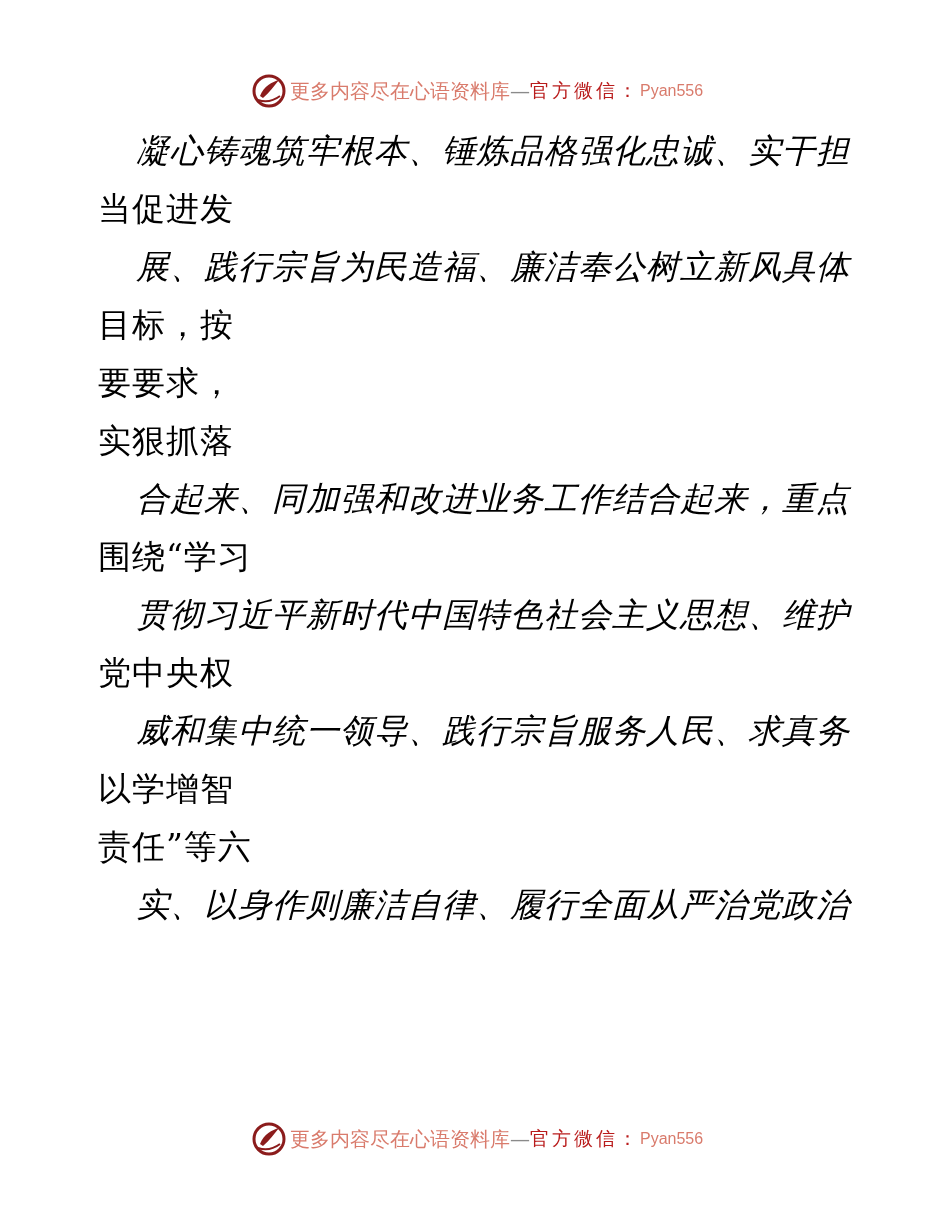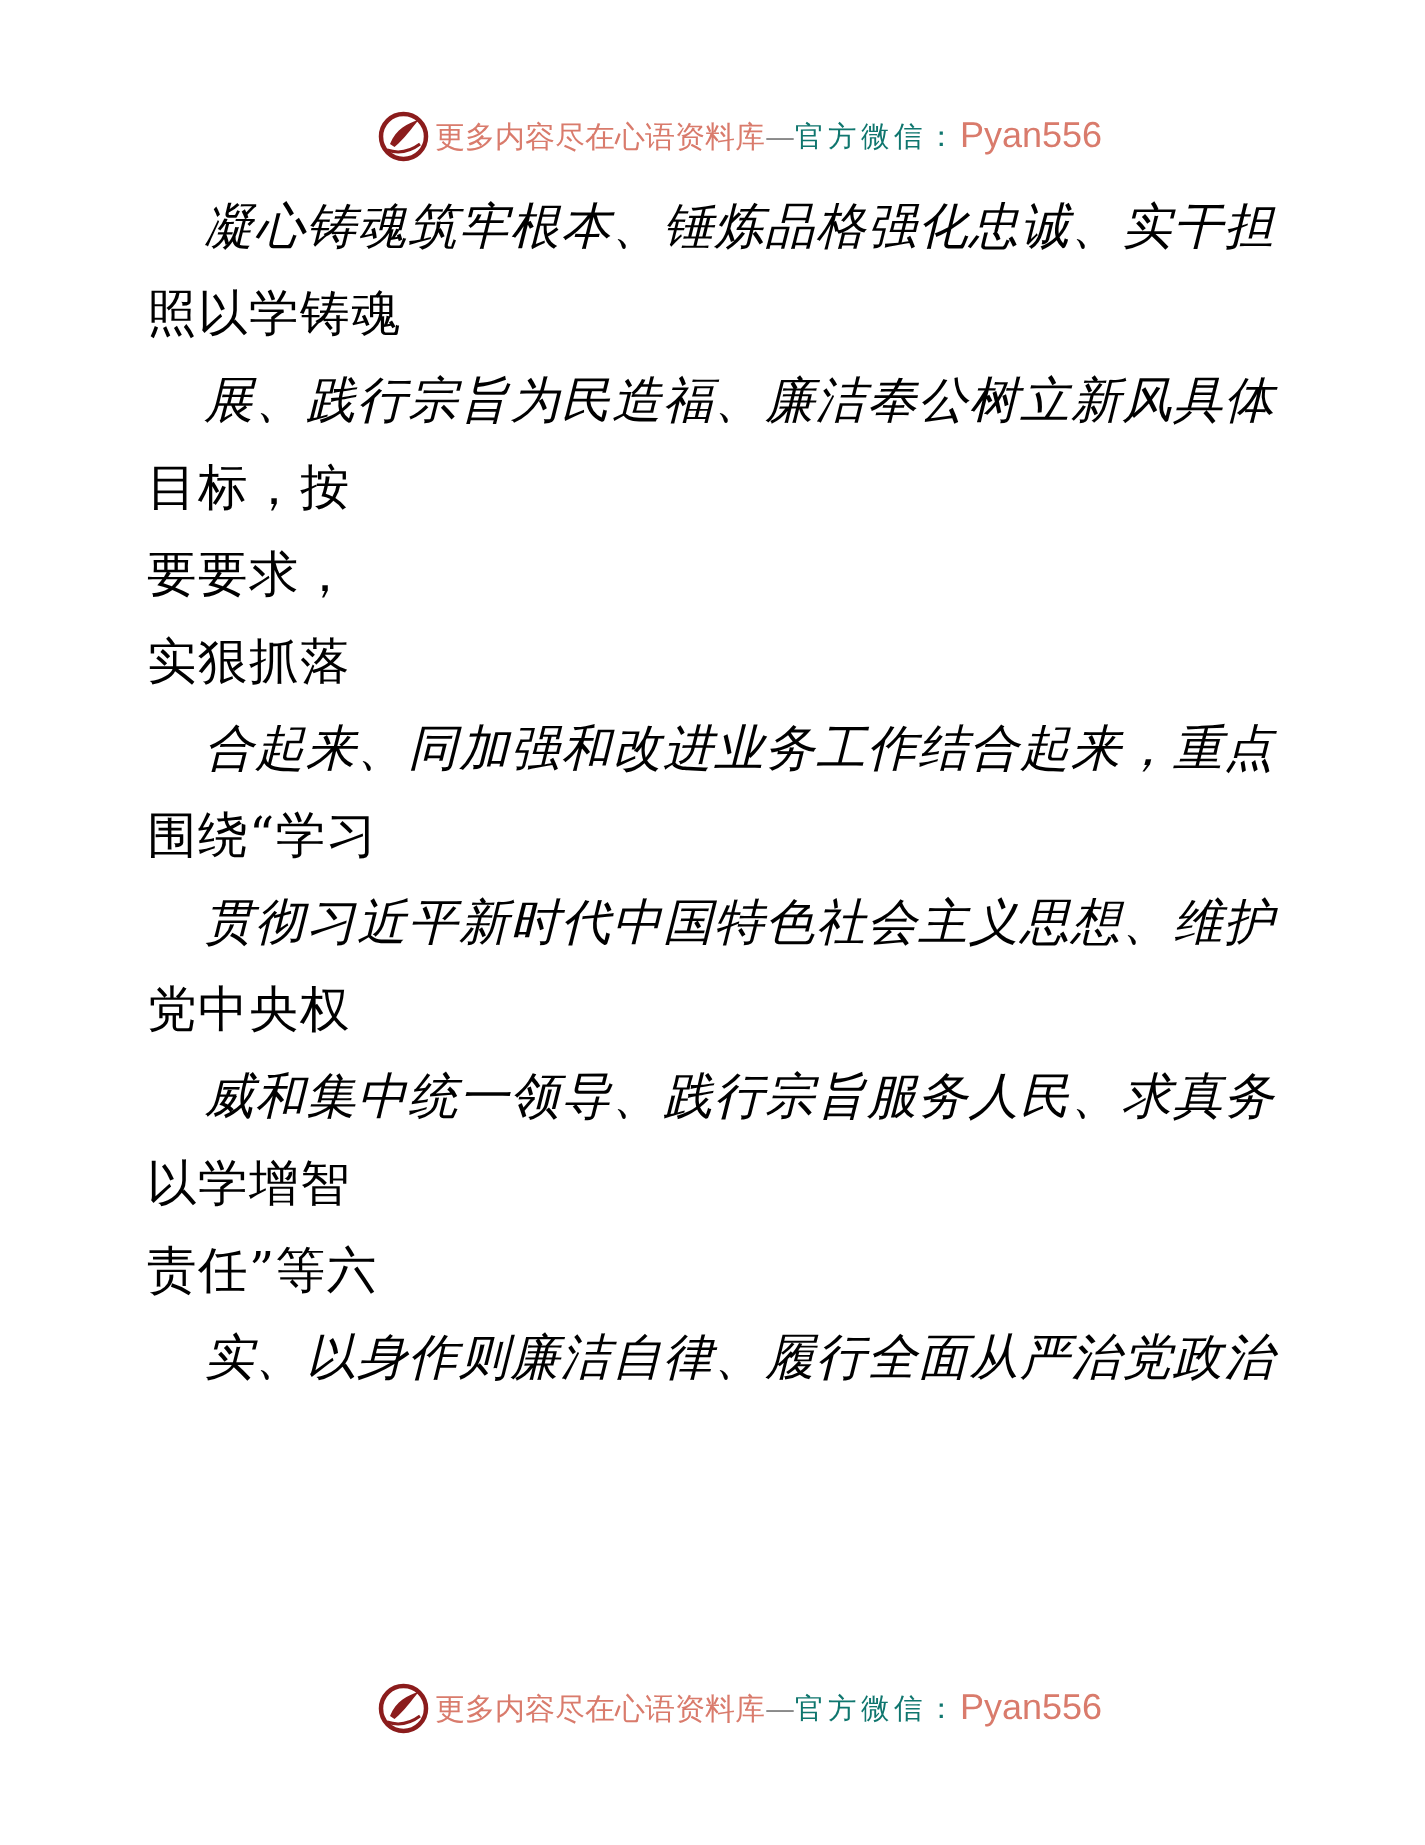--- a/index.html
+++ b/index.html
@@ -4,22 +4,22 @@
 <style>
   html, body { margin:0; padding:0; background:#ffffff; }
   body { width:950px; height:1230px; position:relative; overflow:hidden;
          font-family:"DejaVu Serif","Liberation Serif",serif; color:#000; }
   .watermark { position:absolute; left:252px; height:34px; display:flex; align-items:center; white-space:nowrap; }
   .watermark.top { top:74px; }
   .watermark.bottom { top:1122px; }
   .wm-logo { width:34px; height:34px; margin-right:4px; display:inline-block; }
   .wm-red { color:#d97b6c; font-size:20px; font-family:"DejaVu Serif","Liberation Serif",serif; letter-spacing:0px; }
   .wm-dash { color:#8a8a8a; font-size:20px; }
-  .wm-gray { color:#0f766e; font-size:19px; letter-spacing:3px; }
-  .wm-id { color:#d97b6c; font-size:24px; font-family:"Liberation Sans","DejaVu Sans",sans-serif; }
+  .wm-gray { color:#b91c1c; font-size:19px; letter-spacing:3px; }
+  .wm-id { color:#d97b6c; font-size:16px; font-family:"Liberation Sans","DejaVu Sans",sans-serif; }
   .content { position:absolute; left:98px; top:122px; width:760px; }
   .line { font-size:33px; line-height:58px; height:58px; white-space:nowrap; letter-spacing:1px; }
   .line.indent { padding-left:38px;font-style:italic; }
 </style>
 </head>
 <body>
 
 <div class="watermark top">
   <span class="wm-logo">
     <svg width="34" height="34" viewBox="0 0 34 34">
@@ -29,21 +29,21 @@
     </svg>
   </span>
   <span class="wm-red">更多内容尽在心语资料库</span>
   <span class="wm-dash">—</span>
   <span class="wm-gray">官方微信：</span>
   <span class="wm-id">Pyan556</span>
 </div>
 
 <div class="content">
   <div class="line indent">凝心铸魂筑牢根本、锤炼品格强化忠诚、实干担</div>
-  <div class="line">照以学铸魂</div>
+  <div class="line">当促进发</div>
   <div class="line indent">展、践行宗旨为民造福、廉洁奉公树立新风具体</div>
   <div class="line">目标，按</div>
   <div class="line">要要求，</div>
   <div class="line">实狠抓落</div>
   <div class="line indent">合起来、同加强和改进业务工作结合起来，重点</div>
   <div class="line">围绕“学习</div>
   <div class="line indent">贯彻习近平新时代中国特色社会主义思想、维护</div>
   <div class="line">党中央权</div>
   <div class="line indent">威和集中统一领导、践行宗旨服务人民、求真务</div>
   <div class="line">以学增智</div>

